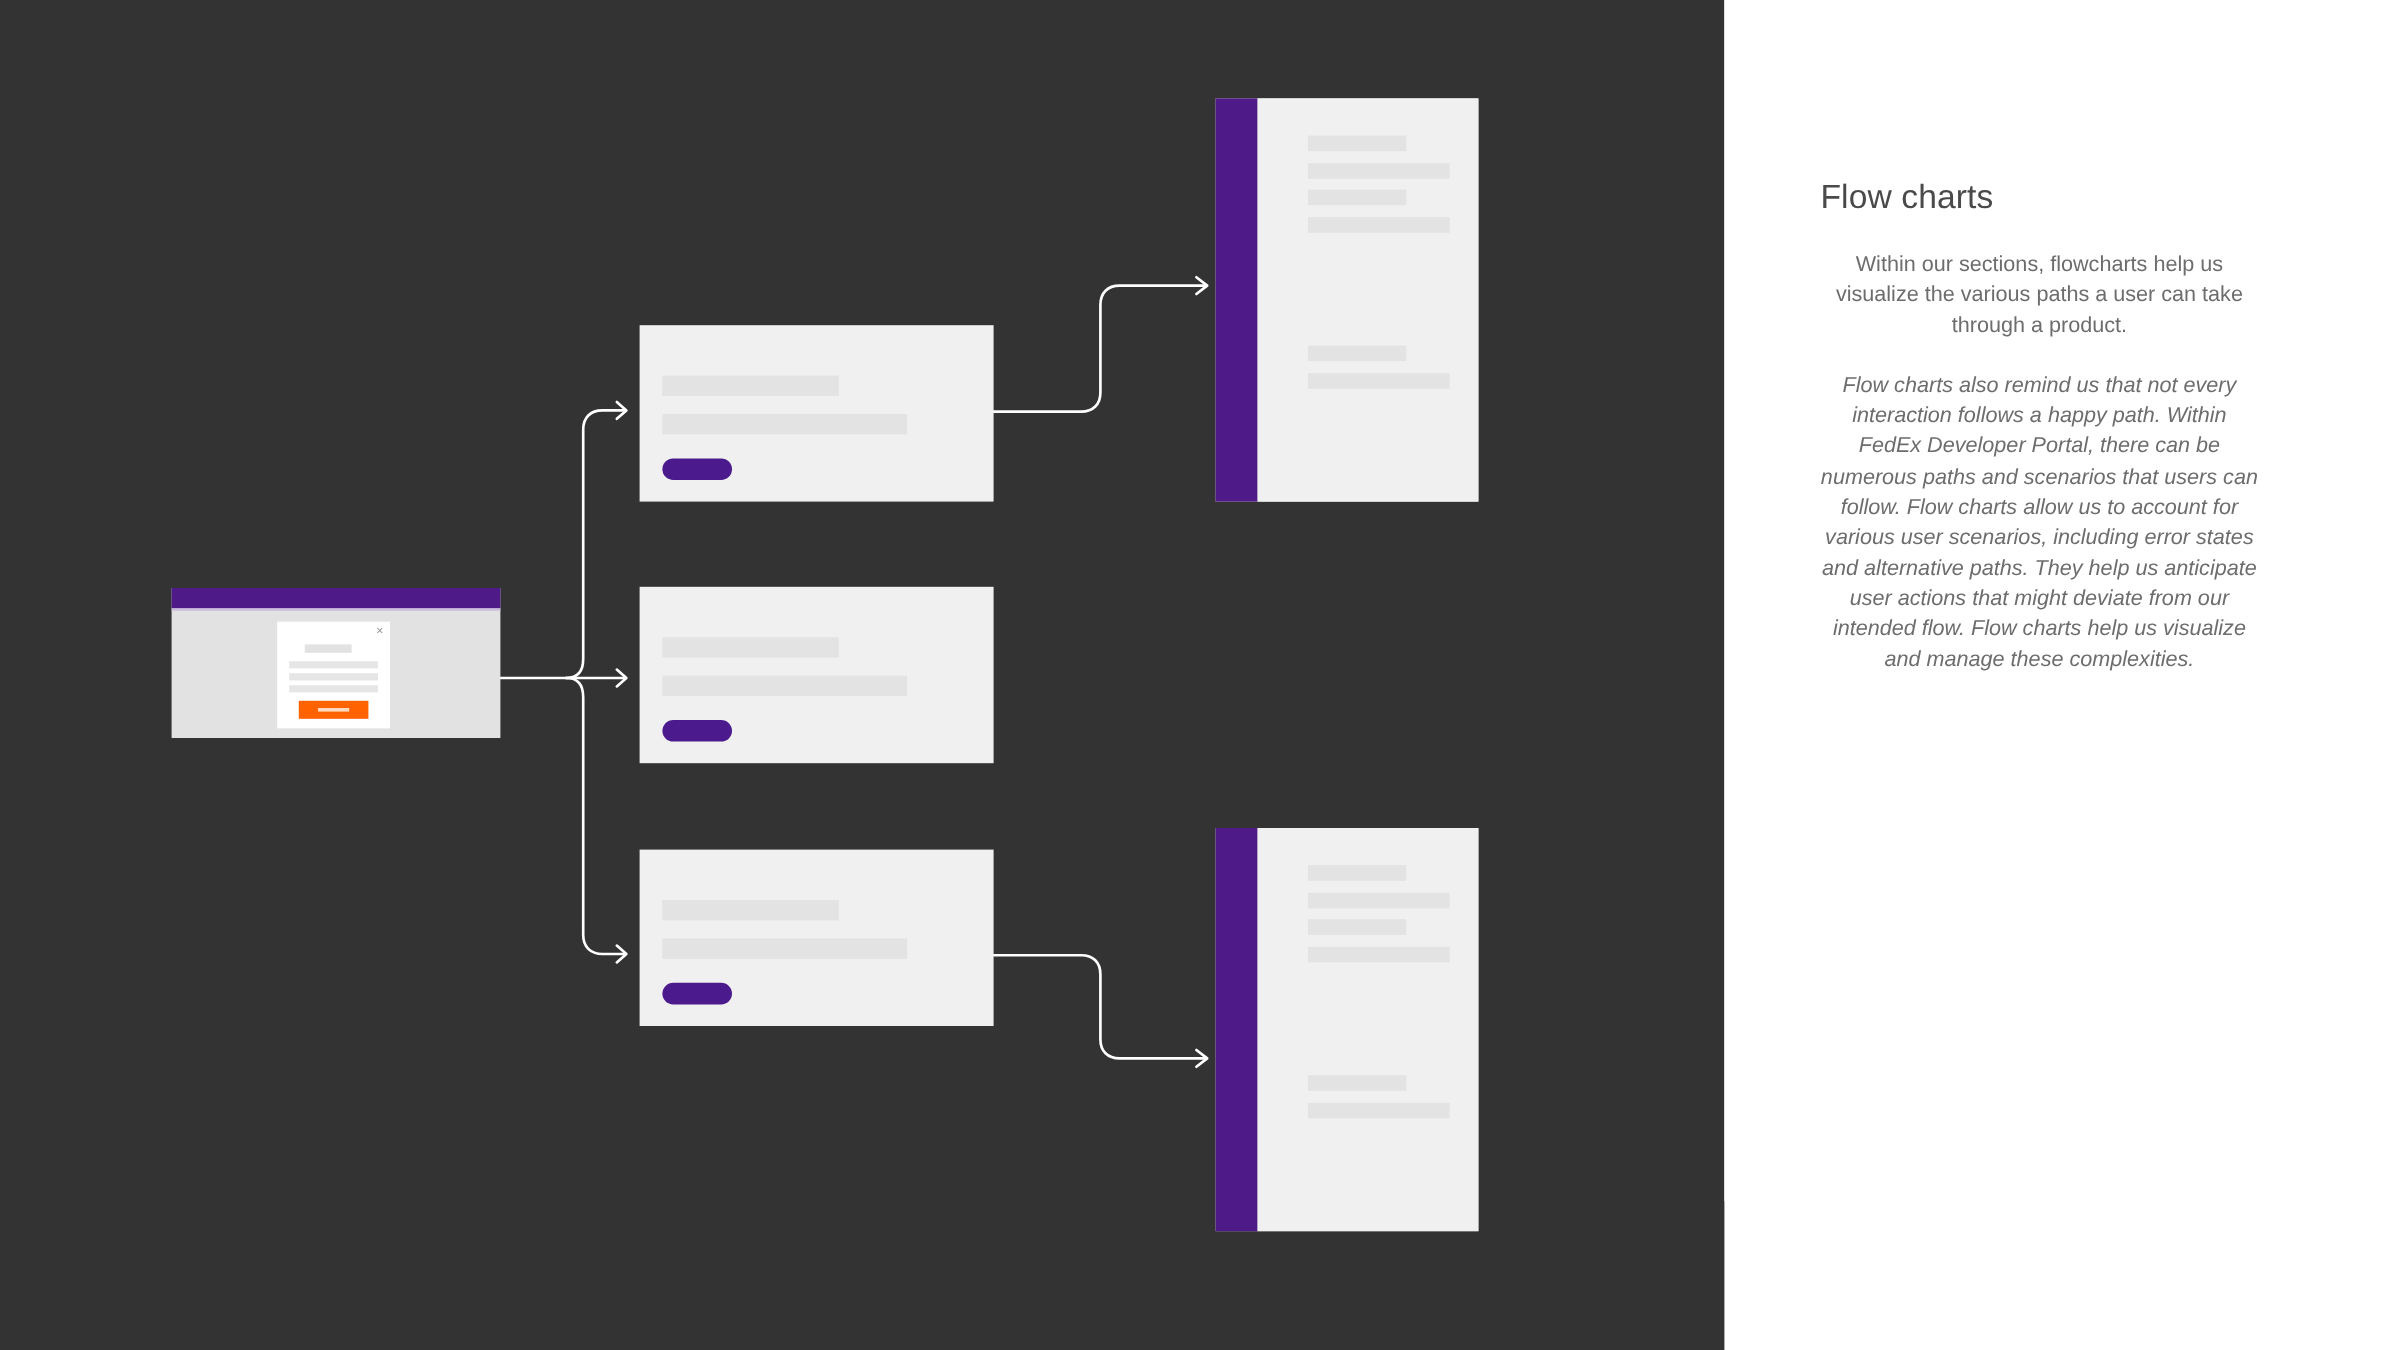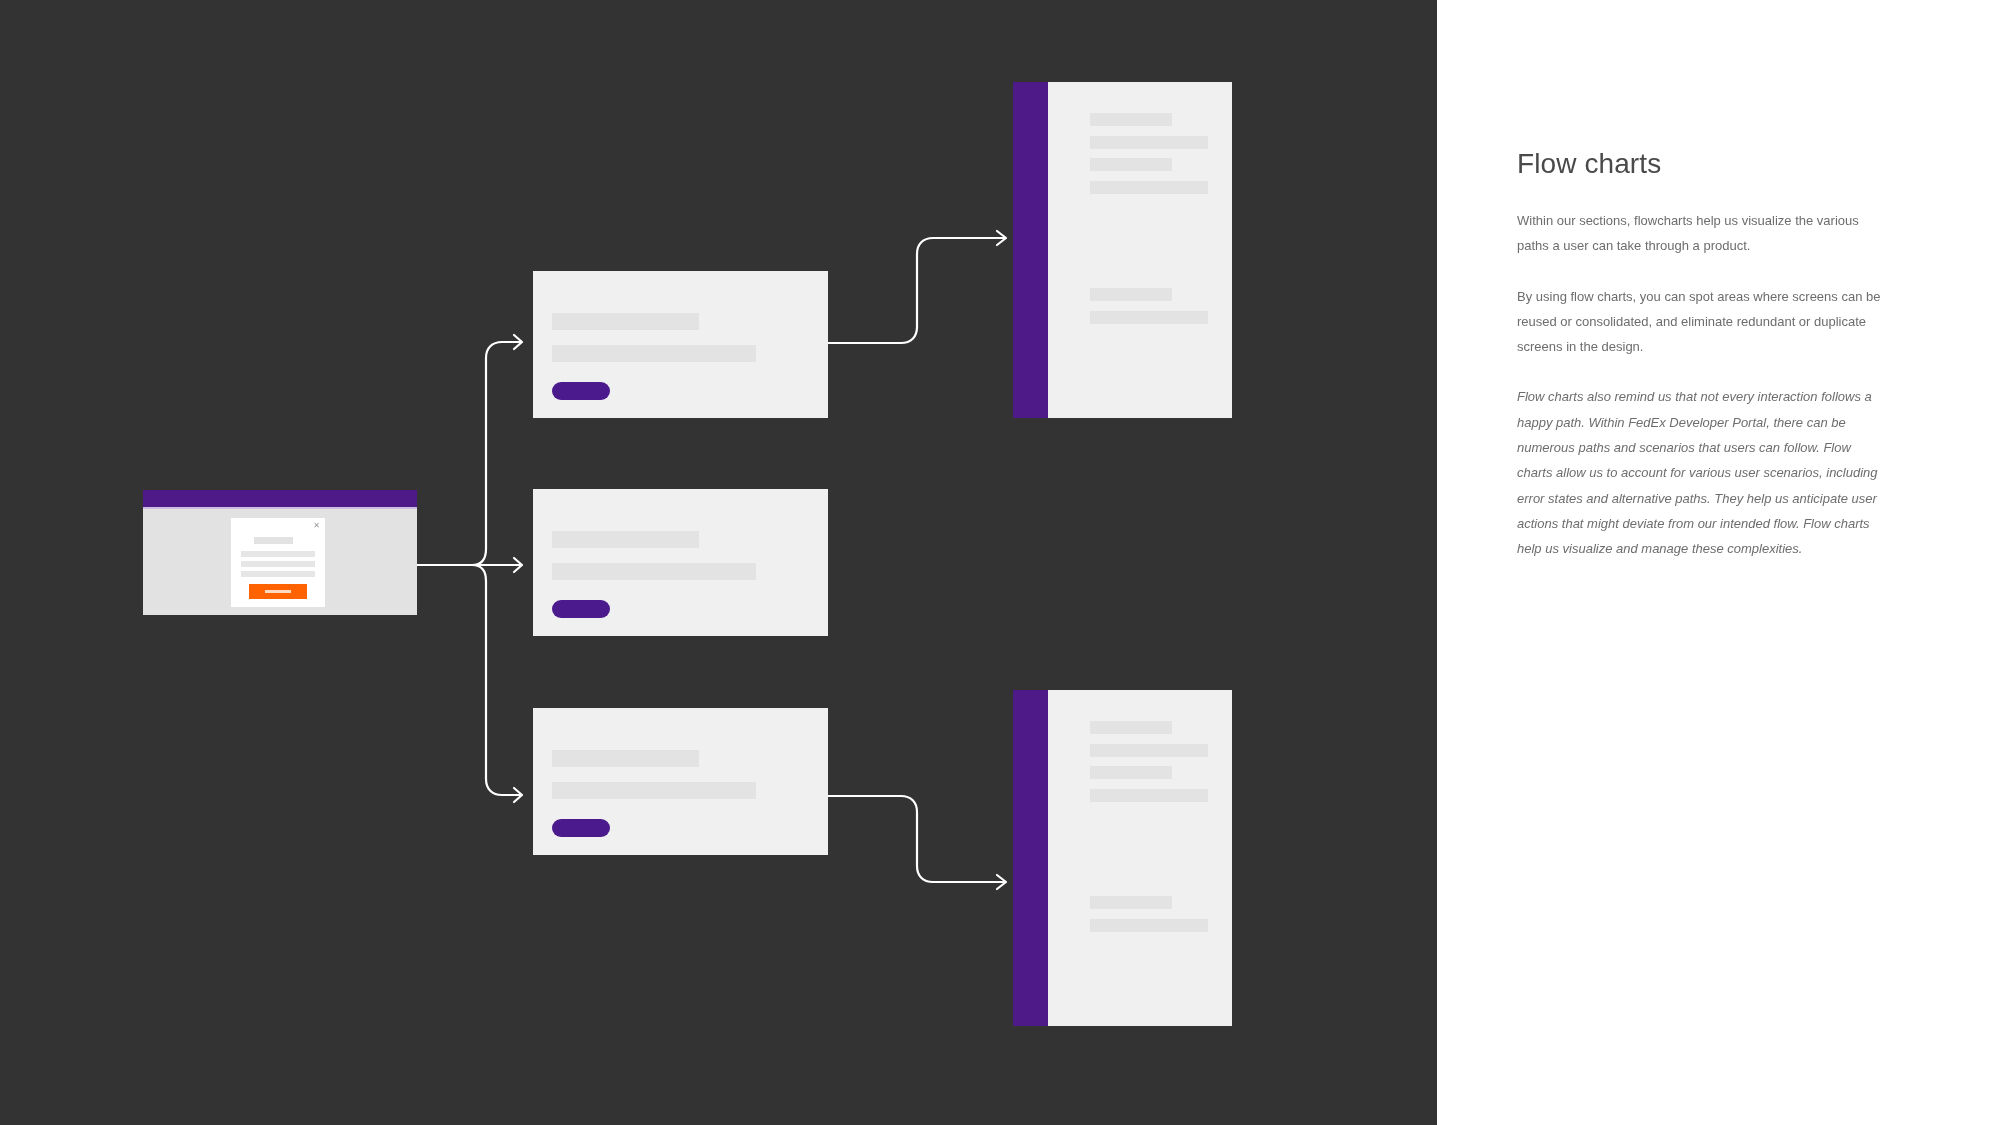--- a/index.html
+++ b/index.html
@@ -222,24 +222,25 @@
   .info-title {
     margin: 0 0 28px 0;
     font-size: 28px;
     font-weight: 400;
     color: #4a4a4a;
     font-family: "Liberation Sans", sans-serif;
     letter-spacing: 0.1px;
   }
   .info-para {
     margin: 0 0 25px 0;
-    font-size: 13px;
+    font-size: 18px;
     line-height: 25.3px;
     color: #6d6d6d;
     font-family: "Liberation Sans", sans-serif;
+    text-align: center;
   }
   .info-para:last-child {
     margin-bottom: 0;
     font-style: italic;
   }
 </style>
 </head>
 <body>
 
 <div id="root">
@@ -325,18 +326,17 @@
         <div class="detail-bar long d6"></div>
       </div>
     </div>
 
   </div>
 
   <div class="info-panel">
     <div class="info-inner">
       <h1 class="info-title">Flow charts</h1>
       <p class="info-para">Within our sections, flowcharts help us visualize the various paths a user can take through a product.</p>
-      <p class="info-para">By using flow charts, you can spot areas where screens can be reused or consolidated, and eliminate redundant or duplicate screens in the design.</p>
       <p class="info-para">Flow charts also remind us that not every interaction follows a happy path. Within FedEx Developer Portal, there can be numerous paths and scenarios that users can follow. Flow charts allow us to account for various user scenarios, including error states and alternative paths. They help us anticipate user actions that might deviate from our intended flow. Flow charts help us visualize and manage these complexities.</p>
     </div>
   </div>
 
 </div>
 
 </body></html>

